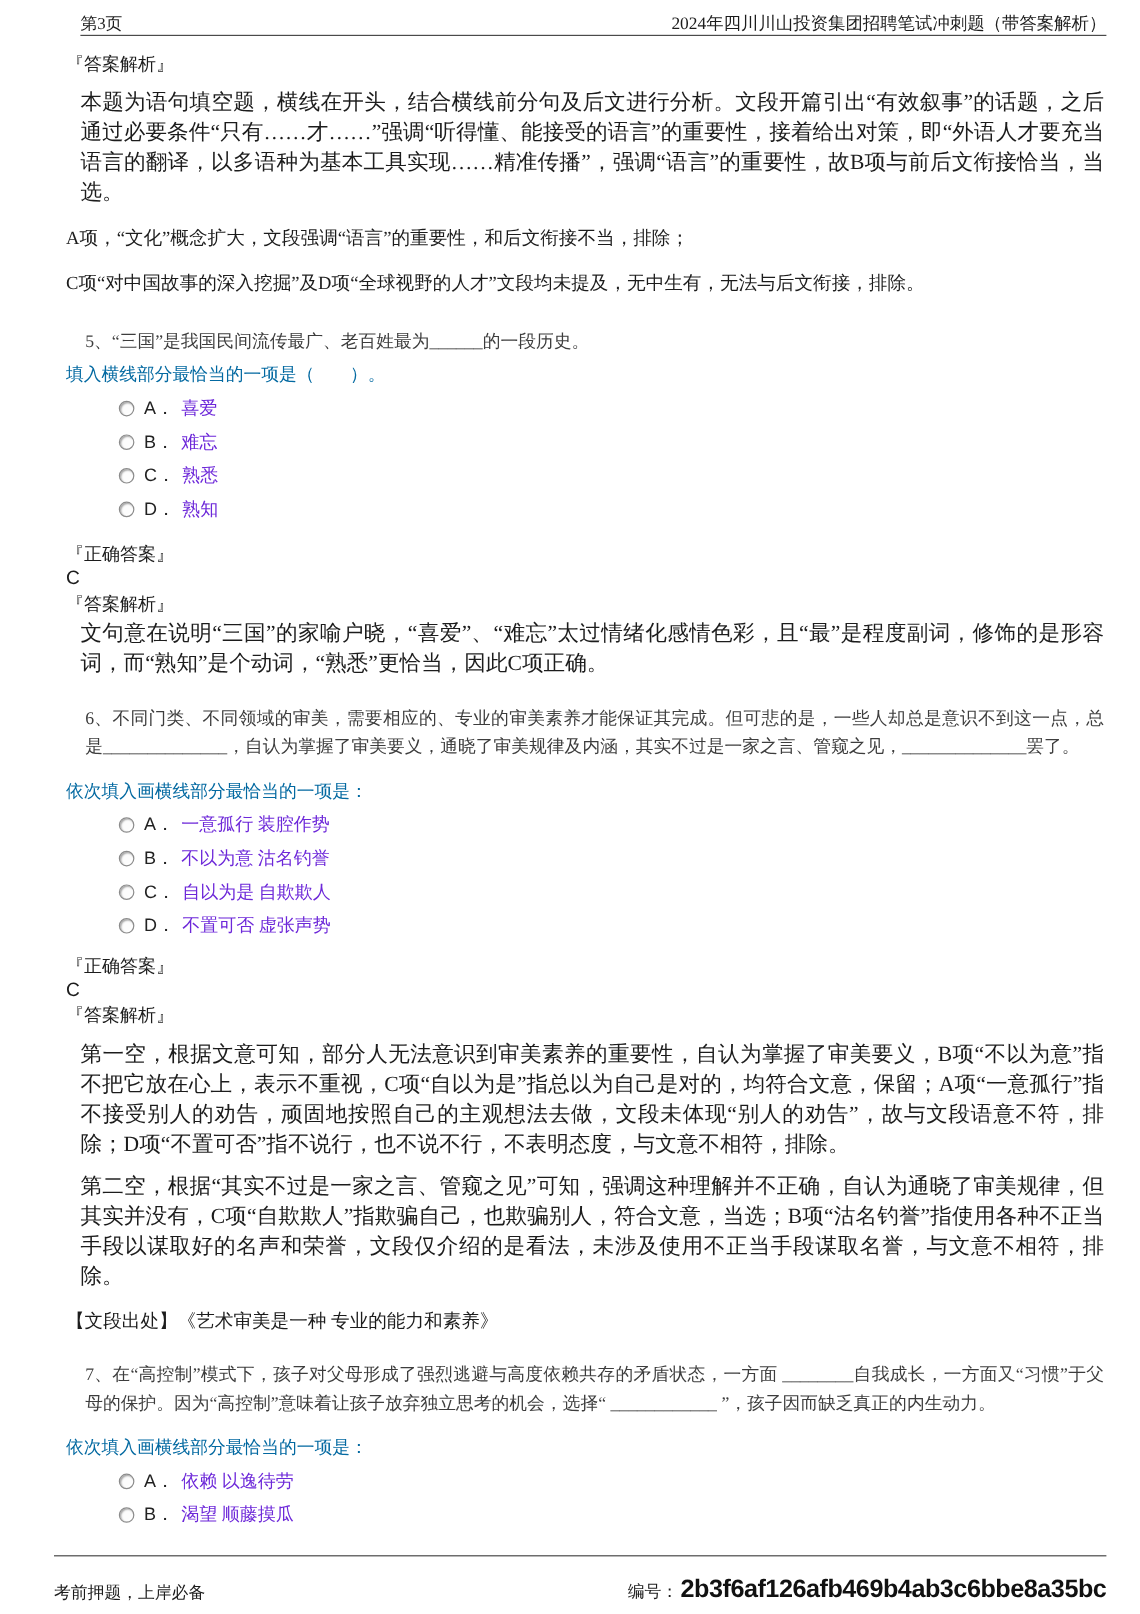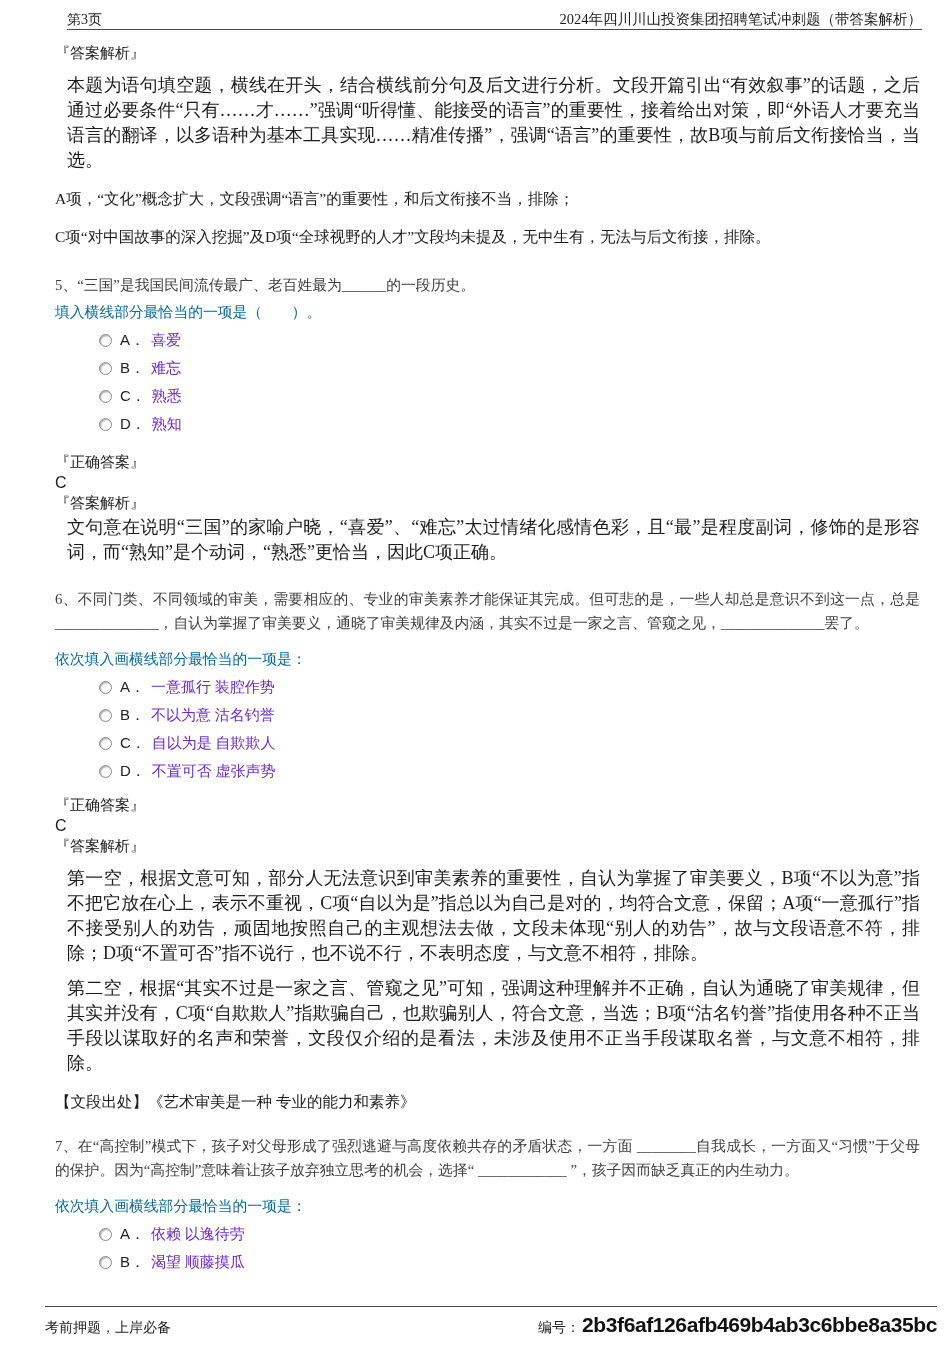--- a/index.html
+++ b/index.html
@@ -11,40 +11,40 @@
   
   .header {
     position:absolute; top:0; left:45px; right:28px; height:29px;
     border-bottom:1px solid #4a4a4a;
     display:flex; justify-content:space-between; align-items:flex-end;
     padding-bottom:0; font-size:14px;margin-left:22px;
   }
   .header .doc-title { font-size:14.5px; }
   
   .footer {
-    position:absolute; left:45px; right:13px; bottom:8px;
-    border-top:1px solid #4a4a4a; padding-top:6px;
+    position:absolute; left:45px; right:28px; bottom:8px;
+    border-top:1px solid #4a4a4a; padding-top:16px;
     display:flex; justify-content:space-between; align-items:flex-end;
     font-size:14px;
   }
   .footer .serial { display:flex; align-items:baseline; gap:2px; }
   .footer .serial-value {
     font-family:"Liberation Sans","DejaVu Sans",sans-serif;
     font-weight:bold; font-size:21px; letter-spacing:-0.4px; color:#111;
   }
   
   .content { position:absolute; top:31px; left:55px; right:30px; }
   .bracket-heading { font-size:15px; margin:13px 0 0 0; }
   .answer-letter {
     font-family:"Liberation Sans","DejaVu Sans",sans-serif;
     font-size:16px; margin:2px 0 0 0;
   }
   p.body { font-size:18px; line-height:25px; text-align:justify; margin:10px 0 0 12px; }
   p.single { font-size:15.5px; line-height:25px; margin:13px 0 0 0; }
-  .stem { font-size:14.8px; line-height:24px; text-align:justify; color:#3d3d3d; margin:20px 0 0 0; }
+  .stem { font-size:14.8px; line-height:24px; text-align:justify; color:#3d3d3d; margin:20px 0 0 16px; }
   .prompt { font-size:14.8px; color:#0369a1; margin:15px 0 0 0; }
   .options { margin:8px 0 0 44px; }
   .option { display:flex; align-items:center; height:21px; margin-top:7px; cursor:default; }
   .radio {
     width:11px; height:11px; border-radius:50%; margin-right:8px; flex:0 0 auto;
     background:#fcfcfc;
     border:1px solid #8b8b8b;
     box-shadow: inset 1px 1px 1.5px rgba(0,0,0,0.35), inset -1px -1px 1px rgba(255,255,255,0.9);
   }
   .opt-letter {

